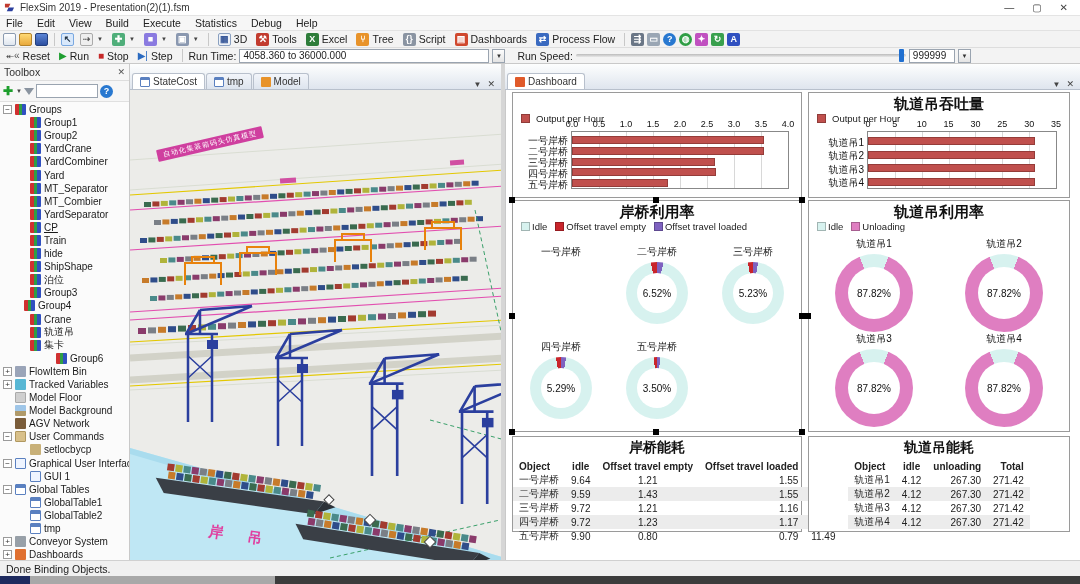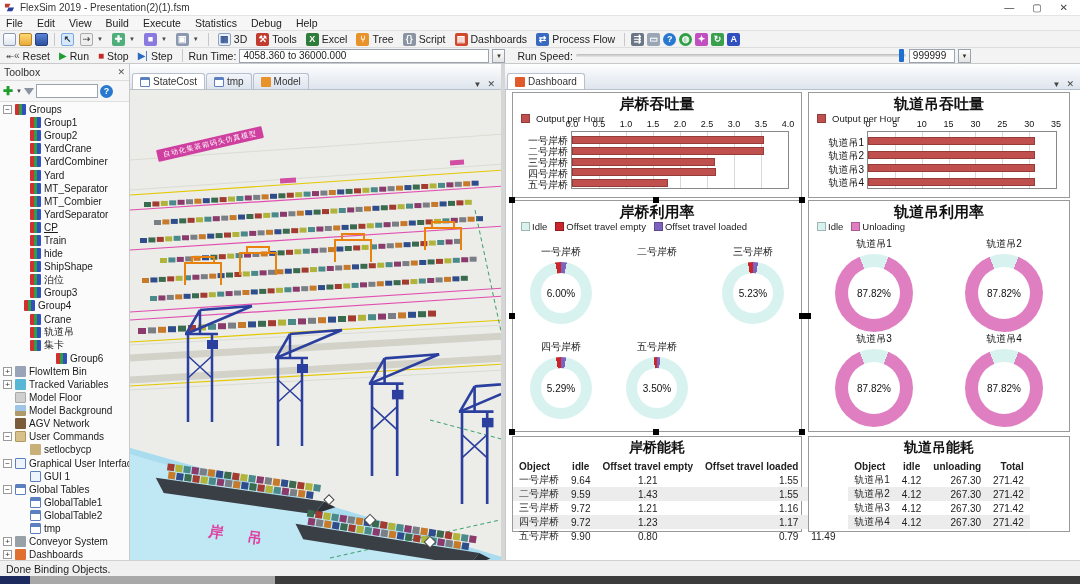--- a/index.html
+++ b/index.html
@@ -907,21 +907,20 @@
           <span class="tico tico-dash"></span>
           <span>Dashboard</span>
         </span>
       <span class="right-ctrl">
           <span>▼</span>
           <span style="font-size:9px">✕</span>
         </span>
     </div>
     <div id="dash-content">
       <div class="panel" id="chart0" style="left:6px;top:2px;width:290px;height:106px">
-          <div class="p-title">岸桥吞吐量</div>
           <div class="legend">
             <span class="sw" style="background: rgb(192, 80, 77);"></span>
             <span>Output per Hour</span>
           </div>
           <div class="bc-plot">
             <span class="bc-tick" style="left: 0%;">0.0</span>
             <span class="bc-tick" style="left: 12.5%;">0.5</span>
             <div class="bc-grid" style="left: 12.5%;"></div>
             <span class="bc-tick" style="left: 25%;">1.0</span>
             <div class="bc-grid" style="left: 25%;"></div>
@@ -991,28 +990,28 @@
               <span>Offset travel empty</span>
             </span>
             <span style="display: inline-flex; align-items: center;">
               <span class="sw" style="background: rgb(126, 98, 192);"></span>
               <span>Offset travel loaded</span>
             </span>
           </div>
           <div class="donut-grid" style="grid-template-columns: repeat(3, 1fr);">
             <div class="donut-cell">
               <div class="donut-label">一号岸桥</div>
-              <div class="donut" style="width: 62px; height: 62px; background: conic-gradient(from -10.8deg, rgb(201, 37, 43) 0%, rgb(201, 37, 43) 3%, rgb(126, 98, 192) 3%, rgb(126, 98, 192) 6%, rgb(215, 242, 239) 6%, rgb(215, 242, 239) 100%);">
-                <div class="hole" style="inset: 11px;">
-                  <span>6.00%</span>
-                </div>
-              </div>
             </div>
             <div class="donut-cell">
               <div class="donut-label">二号岸桥</div>
+              <div class="donut" style="width: 62px; height: 62px; background: conic-gradient(from -11.7deg, rgb(201, 37, 43) 0%, rgb(201, 37, 43) 3.3%, rgb(126, 98, 192) 3.3%, rgb(126, 98, 192) 6.52%, rgb(215, 242, 239) 6.52%, rgb(215, 242, 239) 100%);">
+                <div class="hole" style="inset: 11px;">
+                  <span>6.52%</span>
+                </div>
+              </div>
             </div>
             <div class="donut-cell">
               <div class="donut-label">三号岸桥</div>
               <div class="donut" style="width: 62px; height: 62px; background: conic-gradient(from -9.4deg, rgb(201, 37, 43) 0%, rgb(201, 37, 43) 2.62%, rgb(126, 98, 192) 2.62%, rgb(126, 98, 192) 5.23%, rgb(215, 242, 239) 5.23%, rgb(215, 242, 239) 100%);">
                 <div class="hole" style="inset: 11px;">
                   <span>5.23%</span>
                 </div>
               </div>
             </div>
             <div class="donut-cell">

